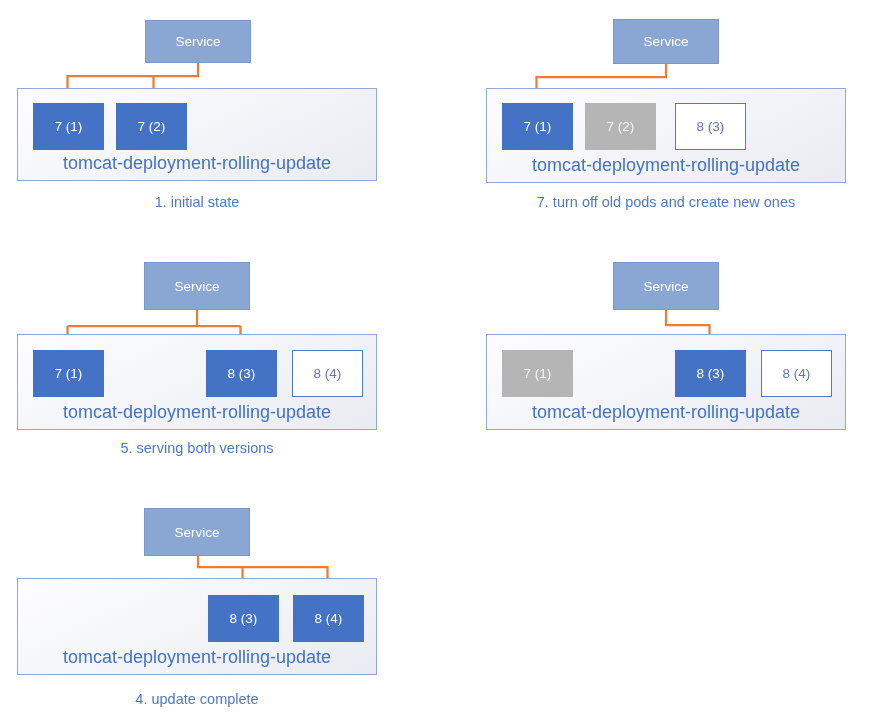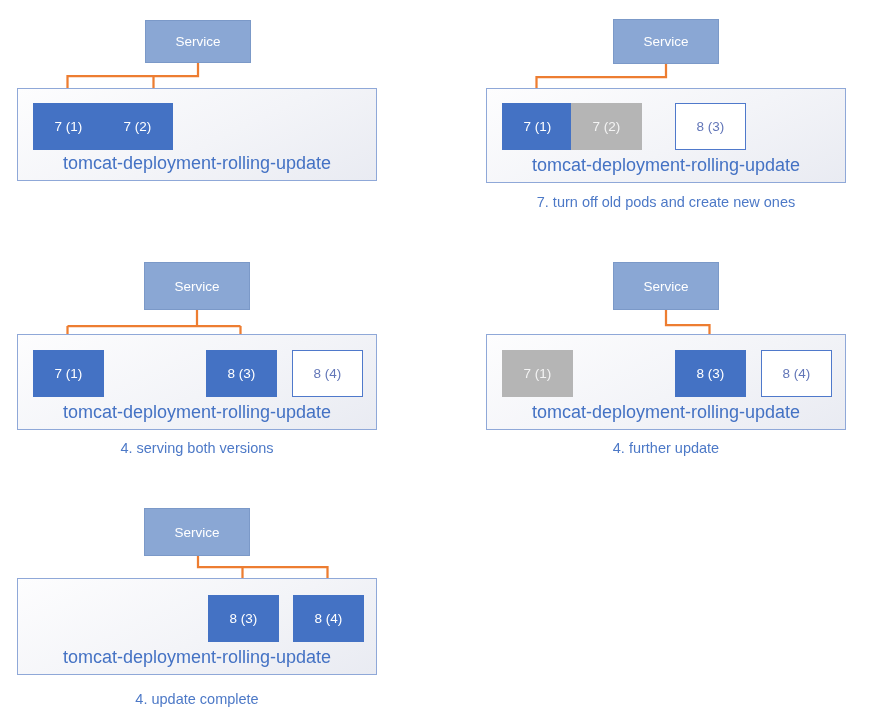--- a/index.html
+++ b/index.html
@@ -39,21 +39,21 @@
 
   .pod{
     position:absolute;width:71px;height:47px;top:14px;box-sizing:border-box;
     display:flex;align-items:center;justify-content:center;font-size:13.5px;
   }
   .p3 .pod,.p4 .pod{top:15px}
   .p5 .pod{top:16px}
   .pod.active{background:#4472c4;color:#ffffff;}
   .pod.terminated{background:#b5b5b5;color:#f4f4f4;}
   .pod.creating{background:#ffffff;border:1.5px solid #4f79cb;color:#6276b8;}
-  .s1{left:15px}.s2{left:84px}.s3{left:188px}.s4{left:274px}
+  .s1{left:15px}.s2{left:98px}.s3{left:188px}.s4{left:274px}
   .p5 .s3{left:190px}.p5 .s4{left:275px}
 
   .dep-label{
     position:absolute;left:0;right:0;bottom:6px;text-align:center;
     color:#4472c4;font-size:18px;
   }
   .caption{
     position:absolute;width:360px;text-align:center;
     color:#4d79c7;font-size:14.5px;
   }
@@ -78,20 +78,21 @@
       <path d="M198,63 V76 H67.5 V93"></path>
       <path d="M153.5,76 V93"></path>
       <polygon points="62,92 73,92 67.5,102"></polygon>
       <polygon points="148,92 159,92 153.5,102"></polygon>
     </svg>
     <div class="deployment">
       <div class="pod active s1">7 (1)</div>
       <div class="pod active s2">7 (2)</div>
       <div class="dep-label">tomcat-deployment-rolling-update</div>
     </div>
+    <div class="caption">1. initial state</div>
   </section>
 
   <section class="panel p2">
     <div class="service">Service</div>
     <svg class="arrows" width="435" height="240" viewBox="0 0 435 240">
       <path d="M231,64 V77 H101.5 V93"></path>
       <polygon points="96,92 107,92 101.5,102"></polygon>
     </svg>
     <div class="deployment">
       <div class="pod active s1">7 (1)</div>
@@ -111,36 +112,35 @@
       <path d="M240.5,86 V99"></path>
       <polygon points="62,98 73,98 67.5,108"></polygon>
       <polygon points="235,98 246,98 240.5,108"></polygon>
     </svg>
     <div class="deployment">
       <div class="pod active s1">7 (1)</div>
       <div class="pod active s3">8 (3)</div>
       <div class="pod creating s4">8 (4)</div>
       <div class="dep-label">tomcat-deployment-rolling-update</div>
     </div>
-    <div class="caption">4. serving both versions</div>
+    <div class="caption">5. serving both versions</div>
   </section>
 
   <section class="panel p4">
     <div class="service">Service</div>
     <svg class="arrows" width="435" height="240" viewBox="0 0 435 240">
       <path d="M231,70 V85 H274.5 V99"></path>
       <polygon points="269,98 280,98 274.5,108"></polygon>
     </svg>
     <div class="deployment">
       <div class="pod terminated s1">7 (1)</div>
       <div class="pod active s3">8 (3)</div>
       <div class="pod creating s4">8 (4)</div>
       <div class="dep-label">tomcat-deployment-rolling-update</div>
     </div>
-    <div class="caption">4. further update</div>
   </section>
 
   <section class="panel p5">
     <div class="service">Service</div>
     <svg class="arrows" width="435" height="240" viewBox="0 0 435 240">
       <path d="M198,76 V87 H327.5 V105"></path>
       <path d="M242.5,87 V105"></path>
       <polygon points="237,104 248,104 242.5,114"></polygon>
       <polygon points="322,104 333,104 327.5,114"></polygon>
     </svg>

